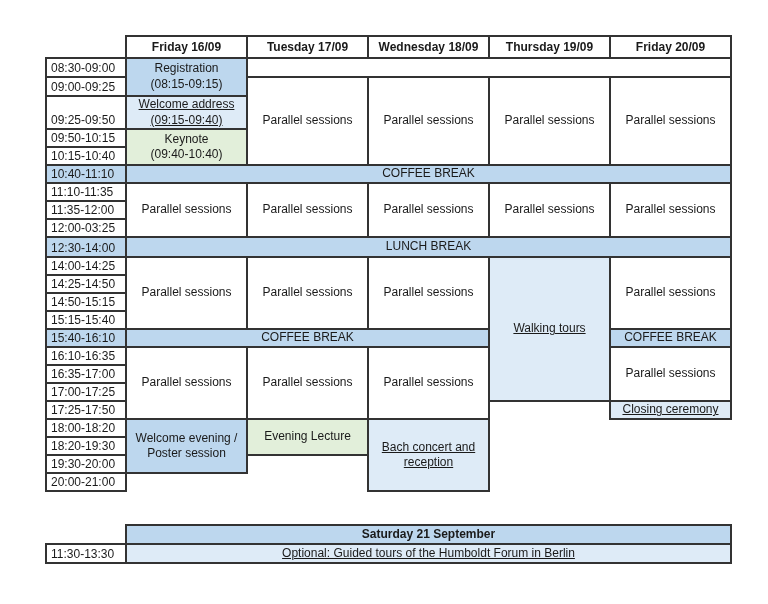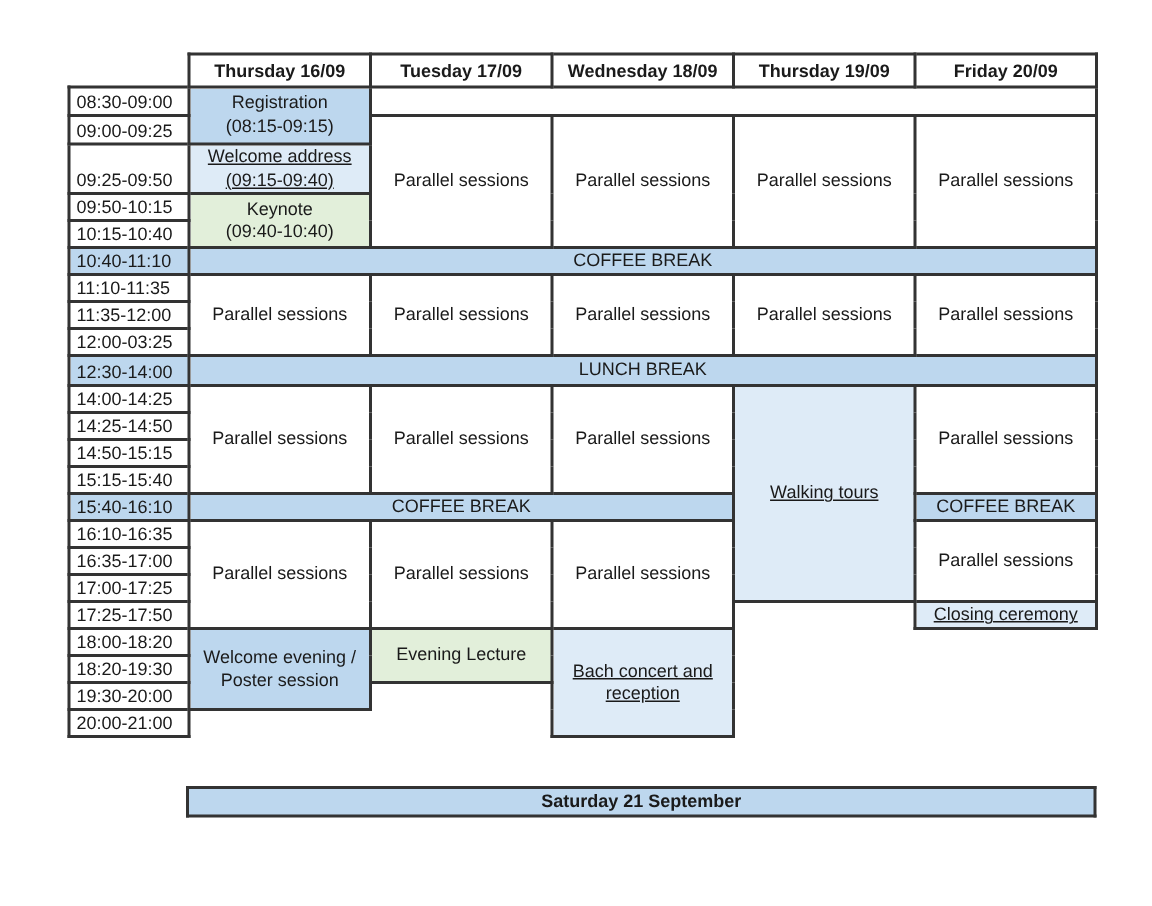--- a/index.html
+++ b/index.html
@@ -79,21 +79,21 @@
       <col style="width:80px">
         <col style="width:121px">
         <col style="width:121px">
         <col style="width:121px">
         <col style="width:121px">
         <col style="width:121px">
     </colgroup>
     <tbody>
       <tr style="height:22px">
         <td class="nb"></td>
-        <th class="day">Thursday 16/09</th>
+        <th class="day">Friday 16/09</th>
         <th class="day">Tuesday 17/09</th>
         <th class="day">Wednesday 18/09</th>
         <th class="day">Thursday 19/09</th>
         <th class="day">Friday 20/09</th>
       </tr>
       <tr style="height:19px">
         <td class="time">08:30-09:00</td>
         <td class="ev blue" rowspan="2">Registration
 (08:15-09:15)</td>
         <td class="ev" colspan="4"></td>
@@ -214,16 +214,20 @@
   <table id="saturday-table">
     <colgroup>
       <col style="width:80px">
         <col style="width:605px">
     </colgroup>
     <tbody>
       <tr style="height:19px">
         <td class="nb"></td>
         <td class="ev blue bold">Saturday 21 September</td>
       </tr>
+      <tr style="height:19px">
+        <td class="time">11:30-13:30</td>
+        <td class="ev lblue">Optional: Guided tours of the Humboldt Forum in Berlin</td>
+      </tr>
     </tbody>
   </table>
 
 </div>
 
 </body></html>

